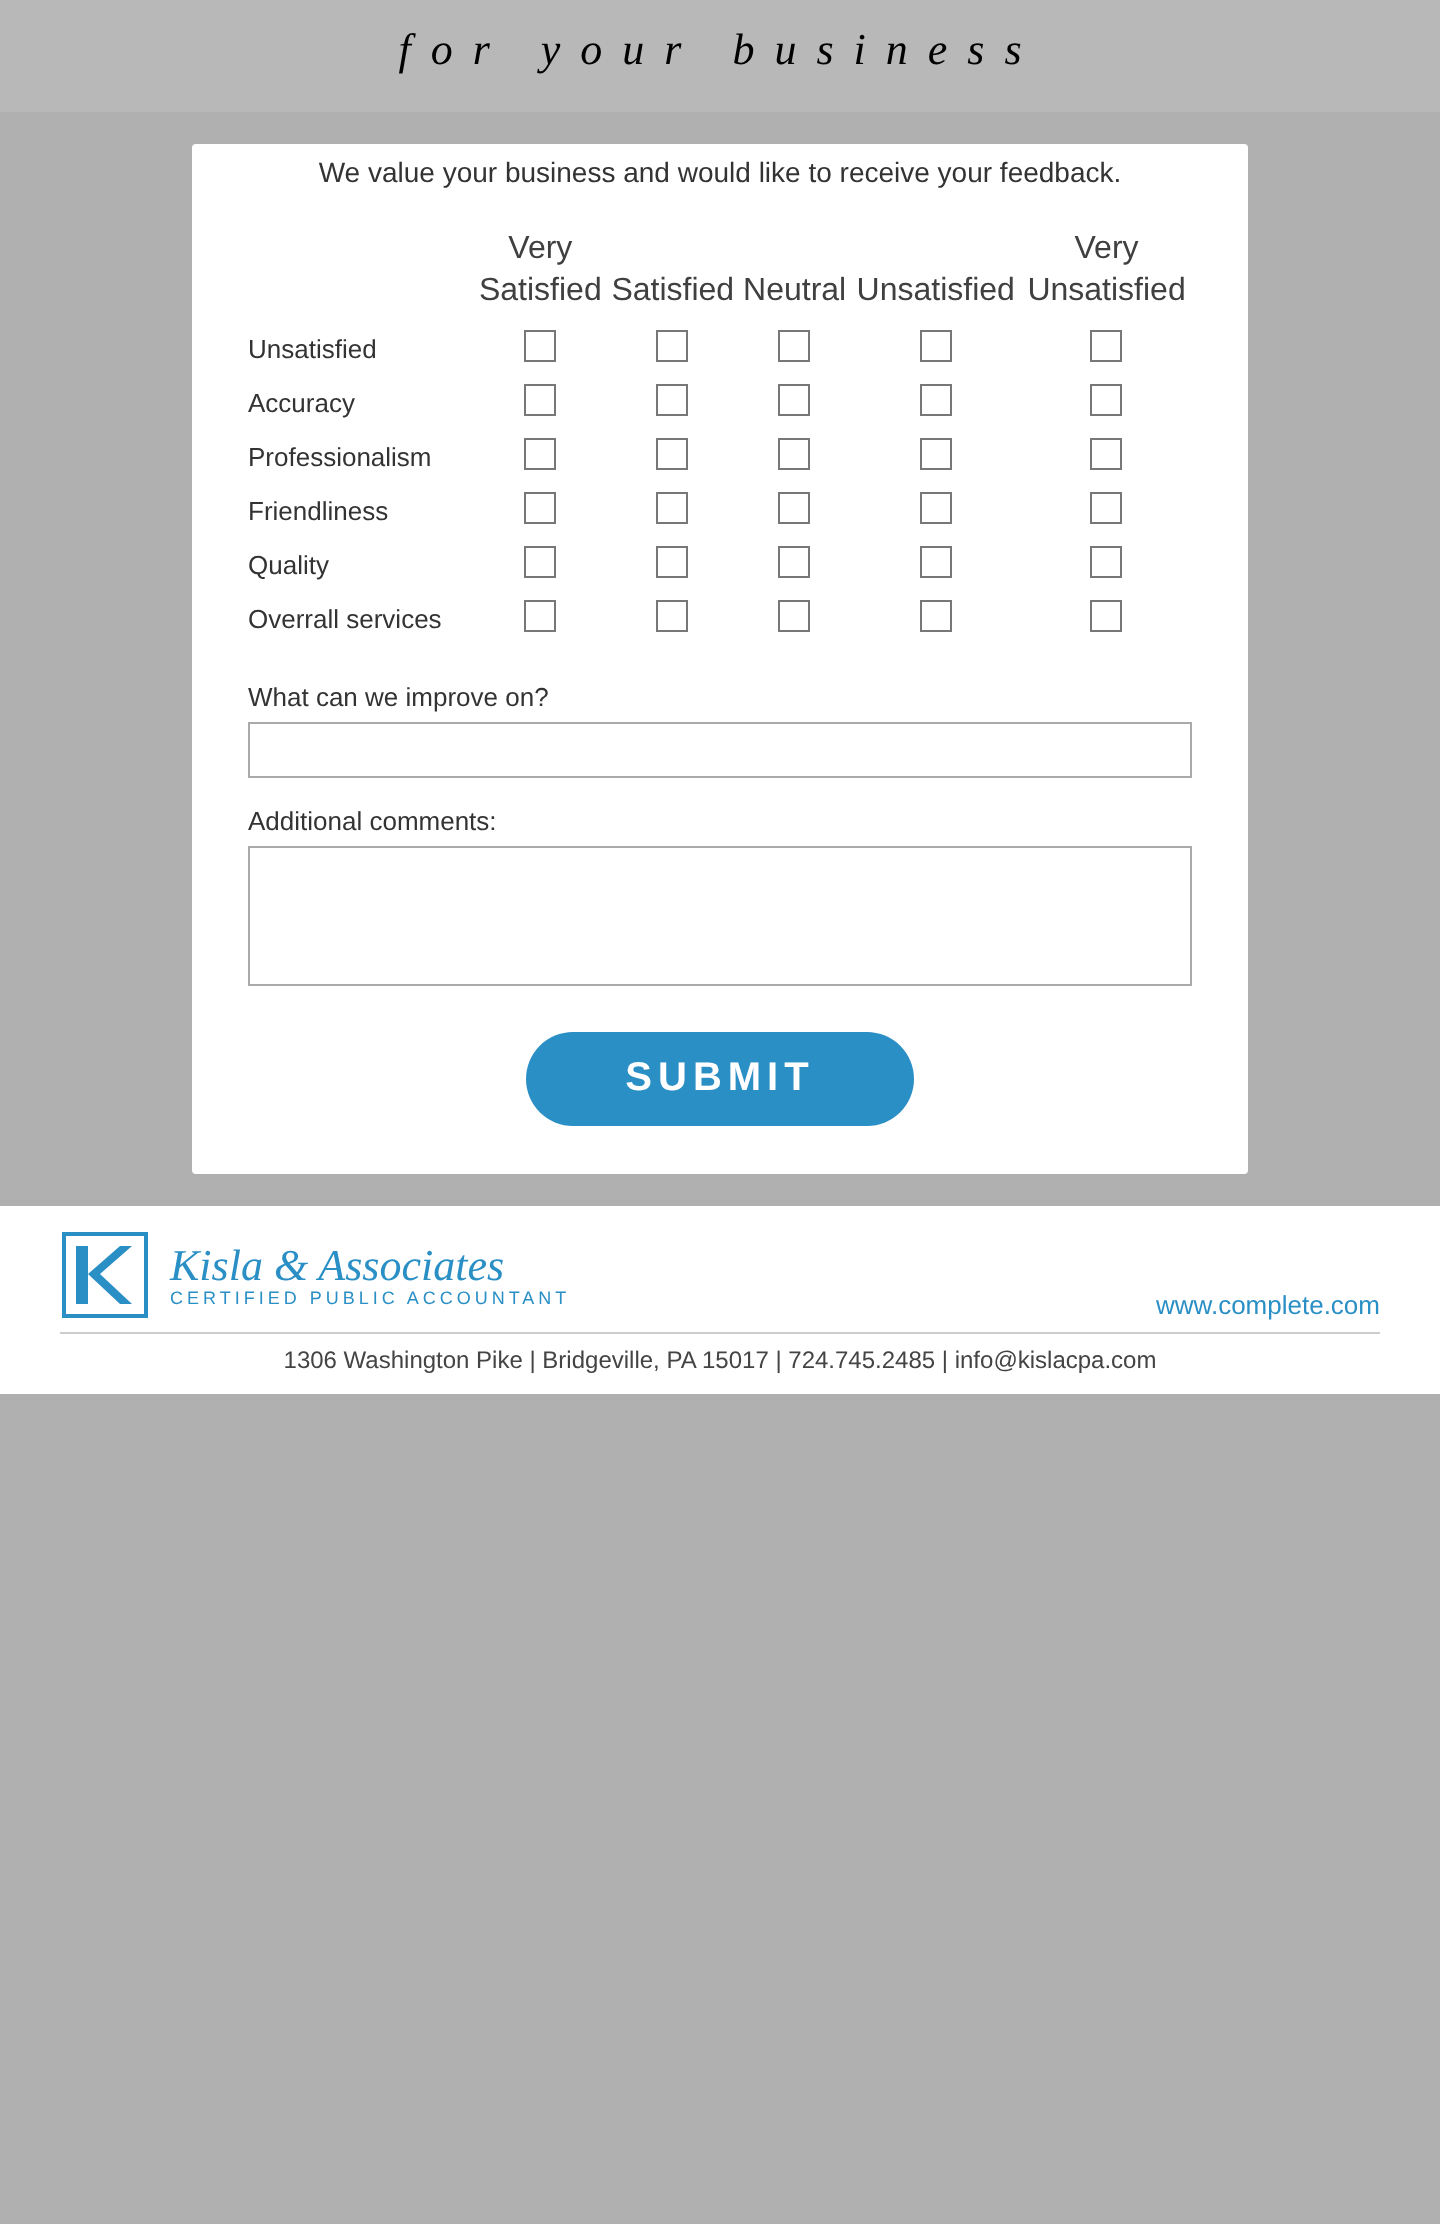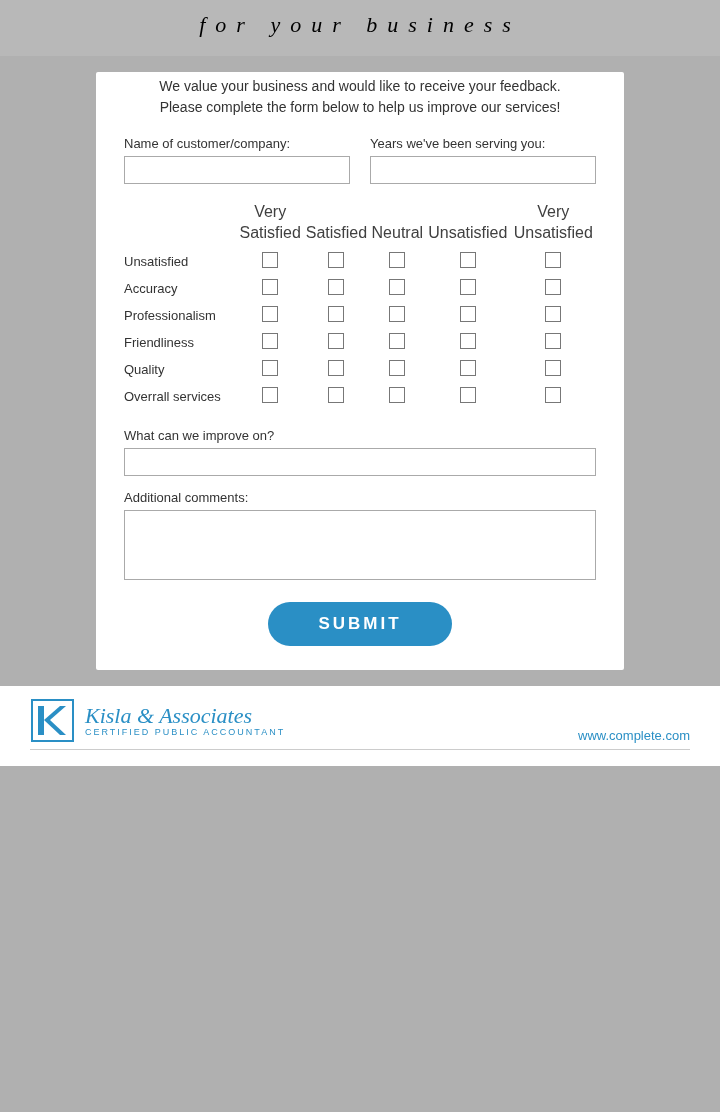--- a/index.html
+++ b/index.html
@@ -172,21 +172,21 @@
 
     .submit-row {
       text-align: center;
       margin-top: 8px;
     }
 
     .submit-button {
       background-color: #2a8fc5;
       color: #ffffff;
       font-family: Arial, sans-serif;
-      font-size: 17px;
+      font-size: 20px;
       font-weight: bold;
       letter-spacing: 3px;
       border: none;
       border-radius: 25px;
       padding: 12px 50px;
       cursor: pointer;
     }
 
     .footer-section {
       width: 100%;
@@ -264,33 +264,22 @@
 <body>
 
 <div class="header-section">
   <div class="for-your-business">for your business</div>
 </div>
 
 <div class="form-container">
 
   <div class="intro-text">
     <div>We value your business and would like to receive your feedback.</div>
-    <div>Please complete the form below to help us improve our services!</div>
-  </div>
-
-  <div class="fields-row">
-    <div class="field-group">
-      <label class="field-label">Name of customer/company:</label>
-      <input type="text" class="text-input" style="">
-    </div>
-    <div class="field-group">
-      <label class="field-label">Years we've been serving you:</label>
-      <input type="text" class="text-input" style="">
-    </div>
-  </div>
+  </div>
+
 
   <table class="rating-table">
     <thead>
       <tr>
         <th class="row-header"></th>
         <th>Very<br>Satisfied</th>
         <th>Satisfied</th>
         <th>Neutral</th>
         <th>Unsatisfied</th>
         <th>Very<br>Unsatisfied</th>
@@ -380,13 +369,14 @@
         </svg>
       </div>
       <div class="logo-text-area">
         <span class="kisla-name">Kisla &amp; Associates</span>
         <span class="cpa-text">Certified Public Accountant</span>
       </div>
     </div>
     <div class="website-text">www.complete.com</div>
   </div>
   <hr class="footer-divider">
+  <div class="footer-address-row">1306 Washington Pike  |  Bridgeville, PA 15017  |  724.745.2485  |  info@kislacpa.com</div>
 </div>
 
 </body></html>

